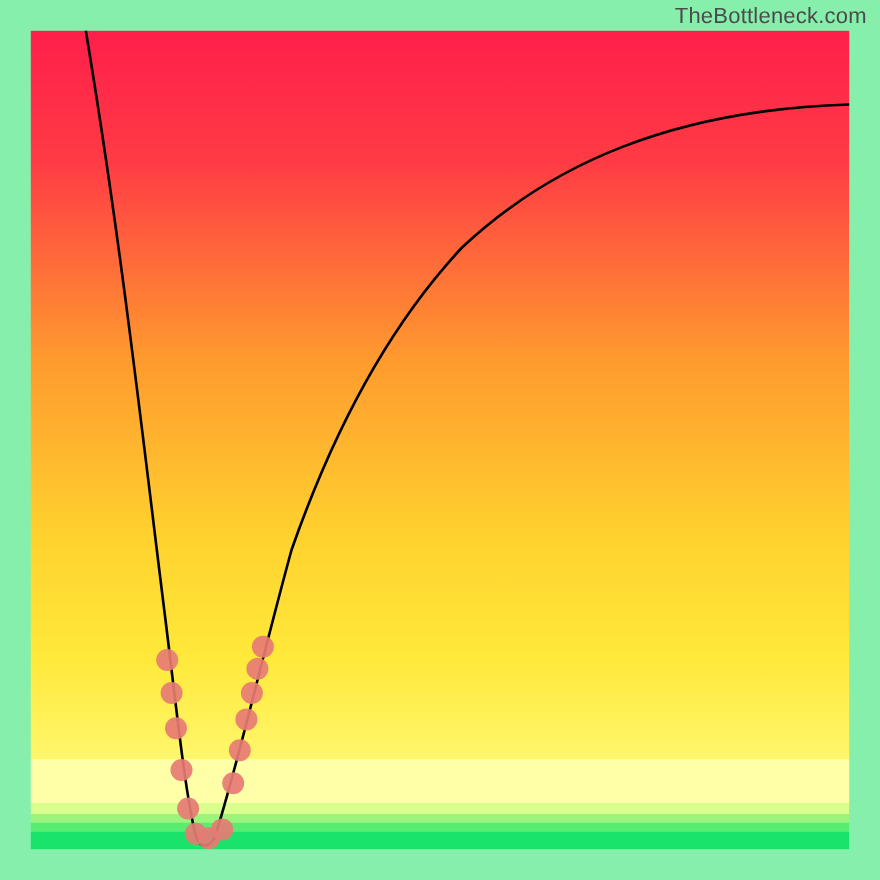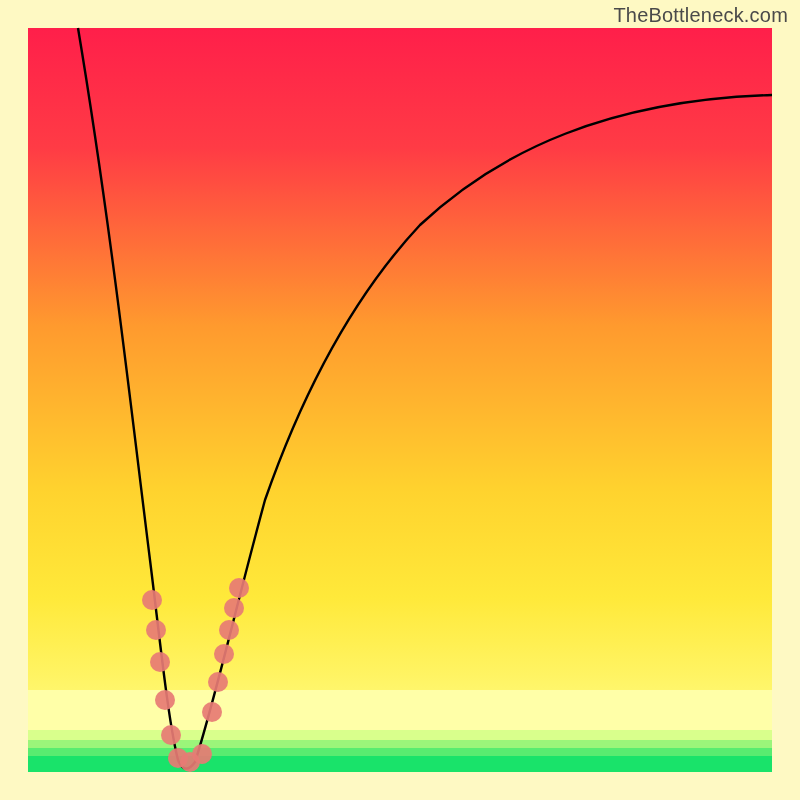--- a/index.html
+++ b/index.html
@@ -6,21 +6,21 @@
     margin: 0;
     padding: 0;
     width: 800px;
     height: 800px;
     overflow: hidden;
     font-family: Arial, Helvetica, sans-serif;
   }
   .frame {
     width: 800px;
     height: 800px;
-    background: #fef9c3;
+    background: #86efac;
     position: relative;
   }
   .watermark {
     position: absolute;
     top: 4px;
     right: 12px;
     color: #4a4a4a;
     font-size: 20px;
     font-weight: 500;
     letter-spacing: 0.2px;

